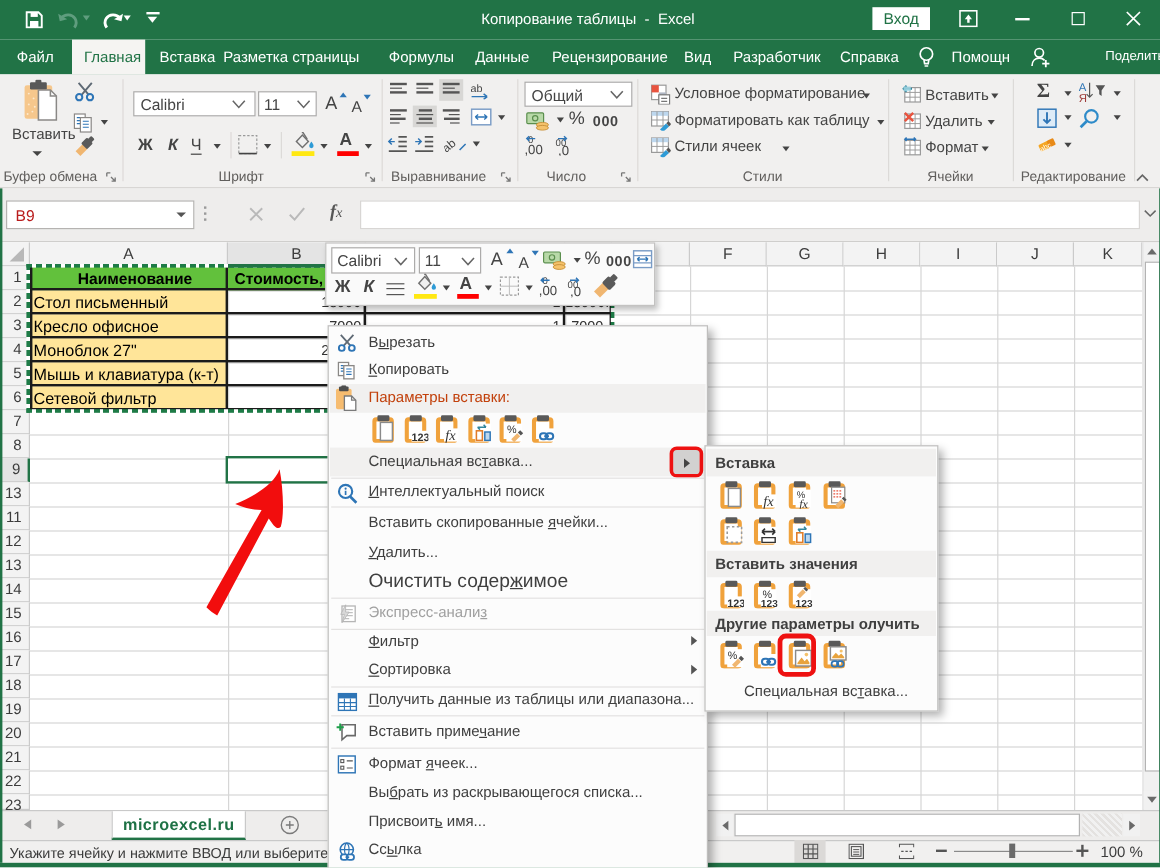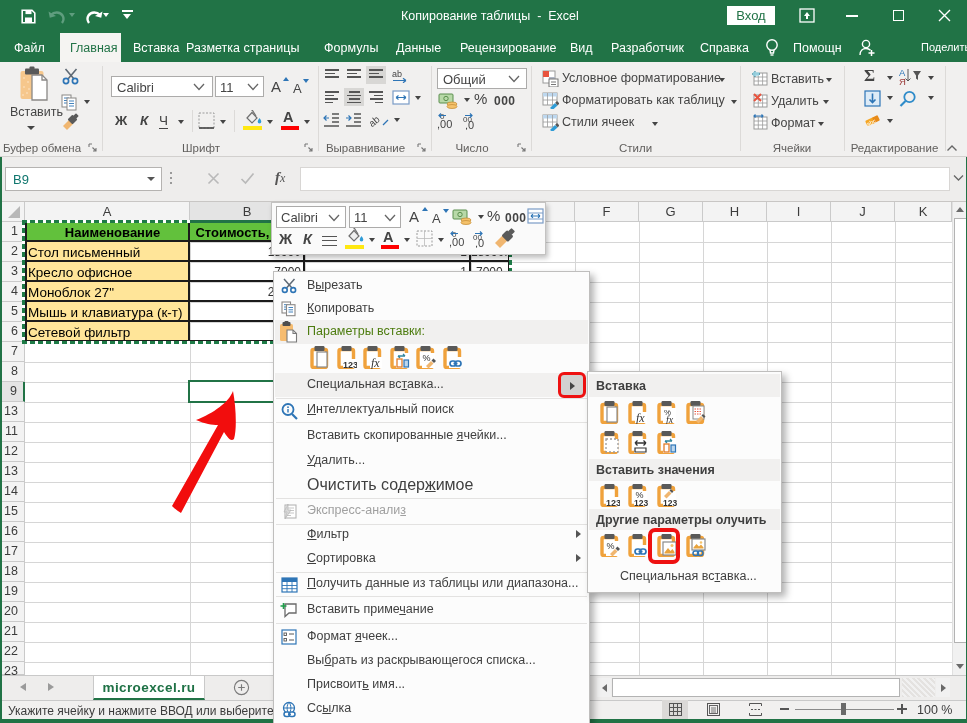--- a/index.html
+++ b/index.html
@@ -319,21 +319,21 @@
 </svg>
 <div class="a" style="left:928px;top:96px;width:0;height:0;border-left:3.5px solid transparent;border-right:3.5px solid transparent;border-top:4px solid #444"></div>
 <svg class="a" style="left:864px;top:113px" width="19" height="16" viewBox="0 0 19 16">
 <rect x="2" y="6" width="9" height="6" rx="1" transform="rotate(-25 6 9)" fill="#f5a623"></rect>
 <rect x="9" y="3" width="6" height="6" rx="1" transform="rotate(-25 12 6)" fill="#e88a17"></rect>
 <text x="2" y="12" font-size="6" fill="#fff" transform="rotate(-25 6 9)" font-family="Liberation Sans">abc</text>
 </svg>
 <div class="a" style="left:887px;top:119px;width:0;height:0;border-left:3.5px solid transparent;border-right:3.5px solid transparent;border-top:4px solid #444"></div>
 <div class="a" style="left:0;top:157px;width:967px;height:45px;background:#eeedec;border-bottom:1px solid #c8c6c4"></div>
 <div class="a" style="left:5px;top:167px;width:157px;height:24px;background:#fff;border:1px solid #b5b3b1"></div>
-<div class="a" style="left:13px;top:172px;color:#0f766e;font-size:13px">B9</div>
+<div class="a" style="left:13px;top:172px;color:#b91c1c;font-size:13px">B9</div>
 <div class="a" style="left:147px;top:177px;width:0;height:0;border-left:4px solid transparent;border-right:4px solid transparent;border-top:4.5px solid #555"></div>
 <div class="a" style="left:170px;top:172px;width:2px;height:2px;background:#9a9a9a"></div>
 <div class="a" style="left:170px;top:177px;width:2px;height:2px;background:#9a9a9a"></div>
 <div class="a" style="left:170px;top:182px;width:2px;height:2px;background:#9a9a9a"></div>
 <svg class="a" style="left:207px;top:172px" width="13" height="13" viewBox="0 0 13 13">
     <path d="M1.5 1.5 L11.5 11.5 M11.5 1.5 L1.5 11.5" stroke="#b9b9b9" stroke-width="1.6"></path>
   </svg>
 <svg class="a" style="left:240px;top:172px" width="15" height="13" viewBox="0 0 15 13">
     <path d="M1.5 7 L5.5 11 L13.5 1.5" fill="none" stroke="#b9b9b9" stroke-width="1.7"></path>
   </svg>
@@ -590,21 +590,21 @@
 </svg>
 <div class="a" style="left:307px;top:277.5px;color:#3f3f3f;font-size:12.5px;white-space:nowrap">В<u>ы</u>резать</div>
 <svg class="a" style="left:281px;top:301px" width="17" height="16" viewBox="0 0 17 16">
 <rect x="1" y="1" width="8.5" height="11" fill="#fff" stroke="#8a8886" stroke-width="1.1"></rect>
 <path d="M3 3.7 H7.5 M3 6 H7.5 M3 8.3 H7.5" stroke="#2e75b6" stroke-width="0.9"></path>
 <rect x="5.5" y="3.7" width="8.5" height="11" fill="#fff" stroke="#8a8886" stroke-width="1.1"></rect>
 <path d="M7.5 6.5 H12 M7.5 8.8 H12 M7.5 11 H12" stroke="#2e75b6" stroke-width="0.9"></path>
 </svg>
 <div class="a" style="left:307px;top:300.5px;color:#3f3f3f;font-size:12.5px;white-space:nowrap"><u>К</u>опировать</div>
 <div class="a" style="left:275px;top:320px;width:313px;height:24px;background:#f1f0ef"></div>
-<div class="a" style="left:307px;top:323.5px;color:#4d7c0f;font-size:12.5px;white-space:nowrap">Параметры вставки:</div>
+<div class="a" style="left:307px;top:323.5px;color:#c2410c;font-size:12.5px;white-space:nowrap">Параметры вставки:</div>
 <svg class="a" style="left:279px;top:321px" width="19" height="22" viewBox="0 0 19 22">
 <rect x="1" y="3" width="13" height="17" rx="1.5" fill="#f6bc70"></rect>
 <rect x="3.5" y="1" width="8" height="4" rx="1" fill="#4e4e4e"></rect>
 <rect x="5.5" y="0" width="4" height="2.5" rx="0.8" fill="#4e4e4e"></rect>
 <path d="M8 9 H14 L17.5 12.5 V21 H8 Z" fill="#fff" stroke="#7a7a7a" stroke-width="1.1"></path>
 <path d="M14 9 V12.5 H17.5" fill="none" stroke="#7a7a7a" stroke-width="1.1"></path>
 </svg>
 <div class="a" style="left:308px;top:345px">
     <svg width="22" height="24" viewBox="0 0 22 24">
       <rect x="4" y="4.5" width="14.5" height="18" rx="1.5" fill="#fff" stroke="#f0a23c" stroke-width="3.4"></rect>

